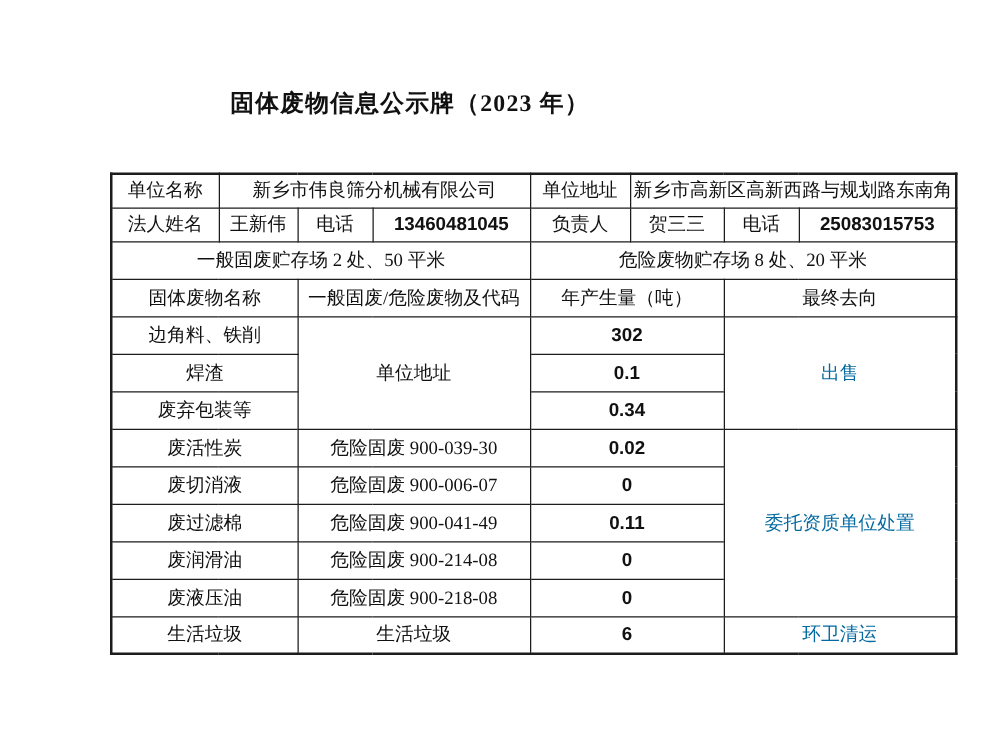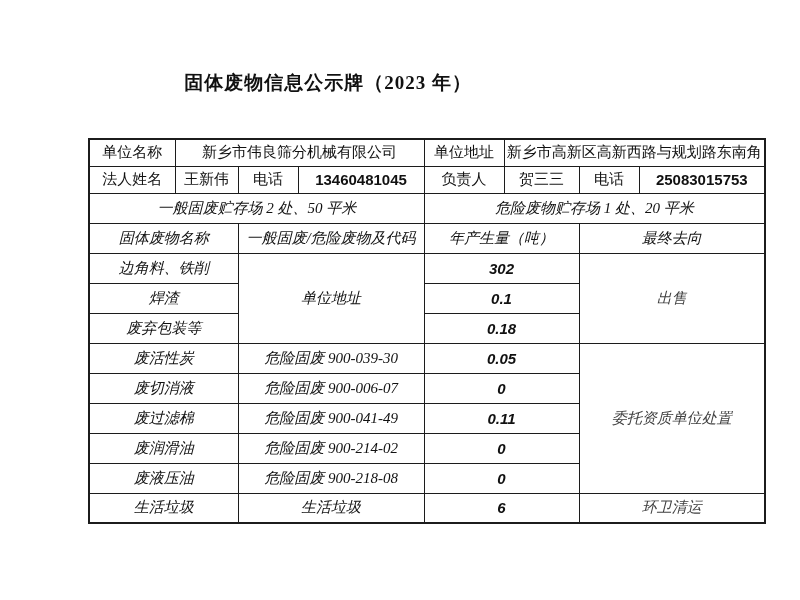--- a/index.html
+++ b/index.html
@@ -36,27 +36,27 @@
   table.board td {
     border: 1px solid #1c1c1c;
     text-align: center;
     vertical-align: middle;
     font-size: 15px;
     padding: 0 2px;
     overflow: hidden;
     white-space: nowrap;
   }
   tr.r27 { height: 27px; }
-  tr.r30 { height: 30px; font-style: italic; }
+  tr.r30 { height: 30px; }
   .num {
     font-family: "Liberation Sans", "DejaVu Sans", sans-serif;
     font-weight: 600;
     font-size: 13.5px;
   }
-  .blue { color: #404040; }
+  .blue { color: #0369a1; }
 </style>
 </head>
 <body>
 
 <div class="page-title">固体废物信息公示牌（2023 年）</div>
 
 <table class="board">
   <colgroup>
     <col style="width:86px">
       <col style="width:63px">
@@ -79,61 +79,61 @@
       <td>王新伟</td>
       <td>电话</td>
       <td class="num">13460481045</td>
       <td>负责人</td>
       <td>贺三三</td>
       <td>电话</td>
       <td class="num">25083015753</td>
     </tr>
     <tr class="r30">
       <td colspan="4">一般固废贮存场 2 处、50 平米</td>
-      <td colspan="4">危险废物贮存场 1 处、20 平米</td>
+      <td colspan="4">危险废物贮存场 8 处、20 平米</td>
     </tr>
     <tr class="r30">
       <td colspan="2">固体废物名称</td>
       <td colspan="2">一般固废/危险废物及代码</td>
       <td colspan="2">年产生量（吨）</td>
       <td colspan="2">最终去向</td>
     </tr>
     <tr class="r30">
       <td colspan="2">边角料、铁削</td>
       <td colspan="2" rowspan="3">单位地址</td>
       <td colspan="2" class="num">302</td>
       <td colspan="2" rowspan="3" class="blue">出售</td>
     </tr>
     <tr class="r30">
       <td colspan="2">焊渣</td>
       <td colspan="2" class="num">0.1</td>
     </tr>
     <tr class="r30">
       <td colspan="2">废弃包装等</td>
-      <td colspan="2" class="num">0.18</td>
+      <td colspan="2" class="num">0.34</td>
     </tr>
     <tr class="r30">
       <td colspan="2">废活性炭</td>
       <td colspan="2">危险固废 900-039-30</td>
-      <td colspan="2" class="num">0.05</td>
+      <td colspan="2" class="num">0.02</td>
       <td colspan="2" rowspan="5" class="blue">委托资质单位处置</td>
     </tr>
     <tr class="r30">
       <td colspan="2">废切消液</td>
       <td colspan="2">危险固废 900-006-07</td>
       <td colspan="2" class="num">0</td>
     </tr>
     <tr class="r30">
       <td colspan="2">废过滤棉</td>
       <td colspan="2">危险固废 900-041-49</td>
       <td colspan="2" class="num">0.11</td>
     </tr>
     <tr class="r30">
       <td colspan="2">废润滑油</td>
-      <td colspan="2">危险固废 900-214-02</td>
+      <td colspan="2">危险固废 900-214-08</td>
       <td colspan="2" class="num">0</td>
     </tr>
     <tr class="r30">
       <td colspan="2">废液压油</td>
       <td colspan="2">危险固废 900-218-08</td>
       <td colspan="2" class="num">0</td>
     </tr>
     <tr class="r30">
       <td colspan="2">生活垃圾</td>
       <td colspan="2">生活垃圾</td>

